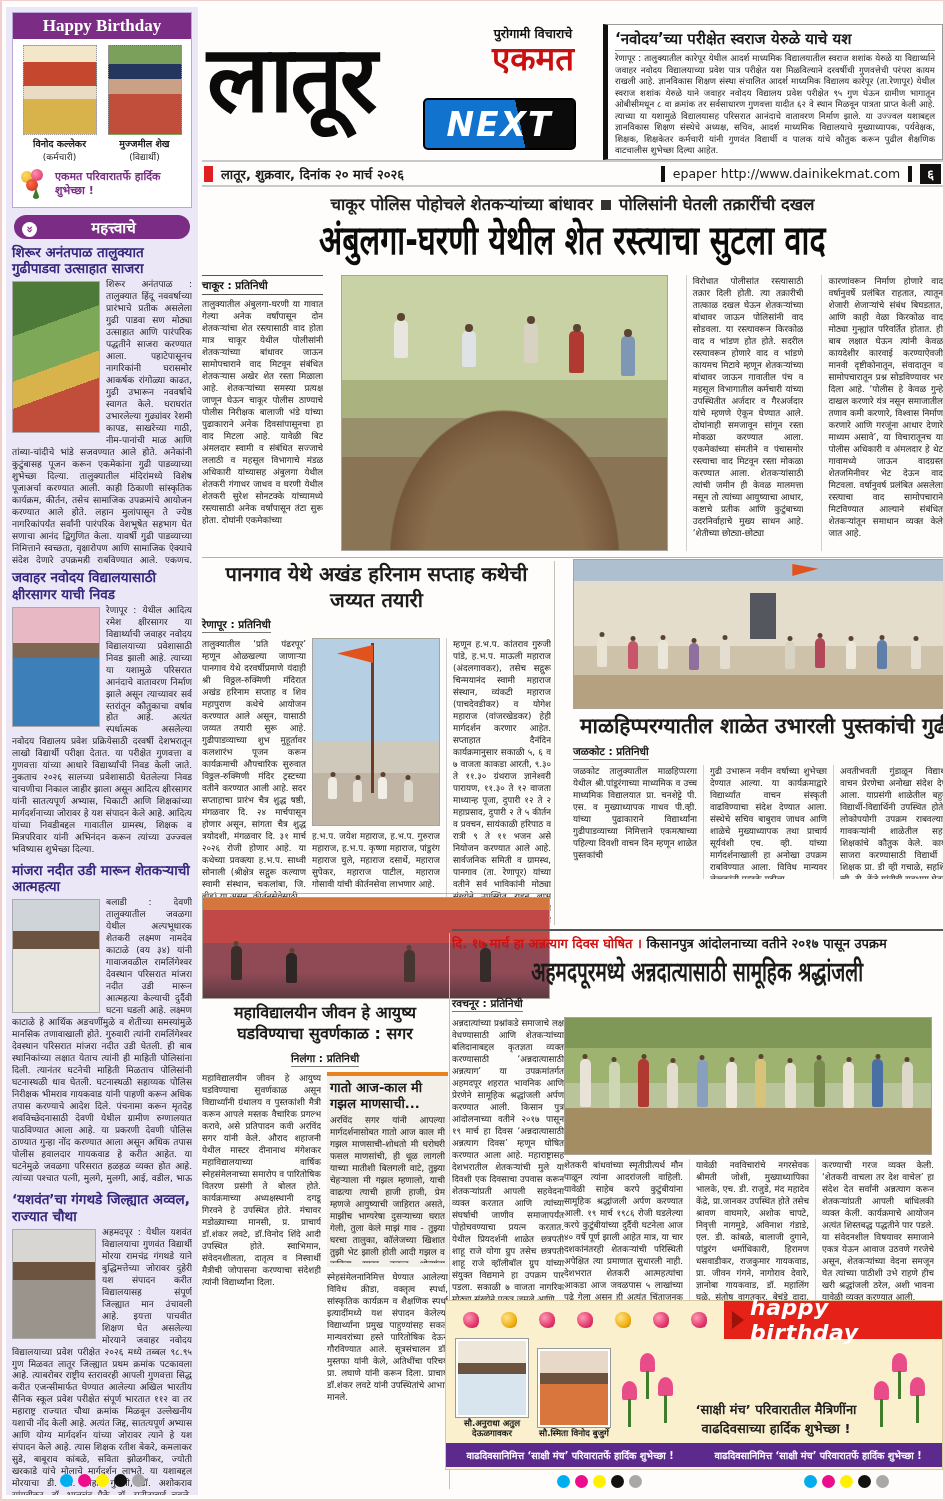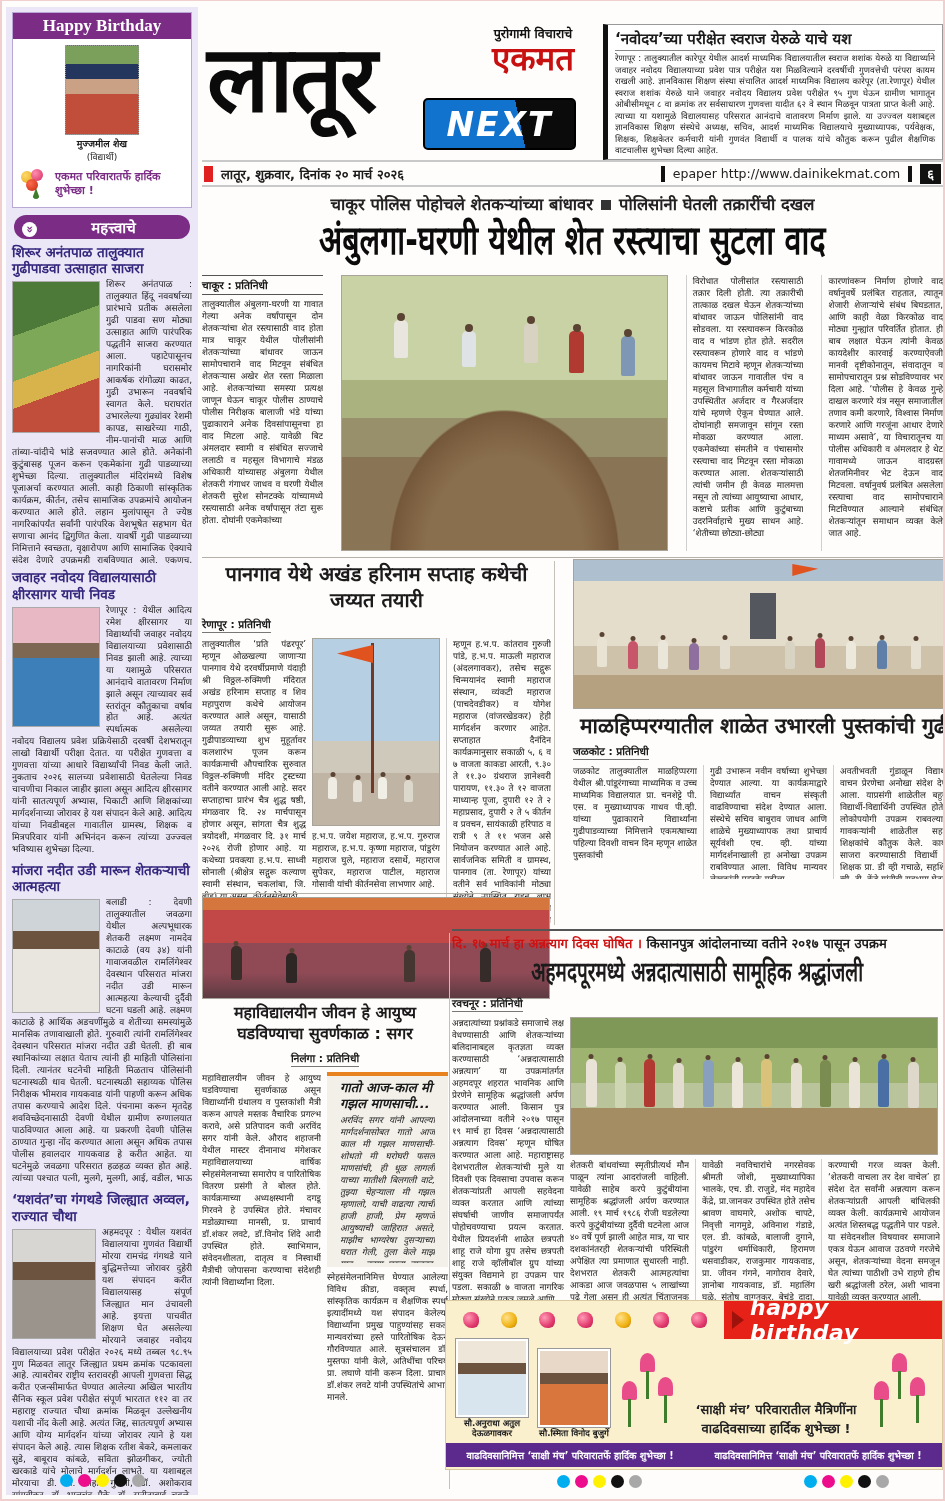--- a/index.html
+++ b/index.html
@@ -85,30 +85,30 @@
   .door{position:absolute;left:46%;top:22%;width:26px;height:46px;background:#54585e;}
   .sflag{position:absolute;left:57%;top:4px;width:26px;height:16px;background:#e1531e;clip-path:polygon(0 0,100% 30%,0 75%);}
   .mal-h{font-size:21px;font-weight:800;text-align:center;line-height:1.3;margin-top:4px;}
   .mal-cols{display:flex;gap:6px;margin-top:2px;}
   
   .ph-stage{position:absolute;left:200px;top:896px;width:348px;height:102px;background:linear-gradient(180deg,#d4763d 0 12%,#c24848 12% 45%,#8f4a56 45% 75%,#5d3a41 100%);}
   .sagar{position:absolute;left:200px;top:1002px;width:246px;}
   .sg-h{font-size:16px;font-weight:800;line-height:1.3;text-align:center;max-height:66px;overflow:hidden;}
   .sg-byline{text-align:center;margin:2px 0;}
   .sg-cols{display:flex;gap:6px;}
-  .gz-box{border-top:4px solid #e8821e;background:#f3f0ea;padding:4px 13px;box-sizing:border-box;font-style:italic;}
+  .gz-box{border-top:4px solid #e8821e;background:#f3f0ea;padding:4px 3px;box-sizing:border-box;}
   .gz-title{font-size:13px;font-weight:800;line-height:1.25;margin-bottom:3px;}
   .gz-body{font-size:8.8px;line-height:1.36;text-align:justify;}
   
   .ahm{position:absolute;left:450px;top:928px;width:491px;}
   .ahm-kicker{border-top:2px solid #555;padding:3px 0 2px;font-size:13px;font-weight:bold;}
   .ahm-kicker .red{color:#ce1212;}
   .ahm-hl-wrap{width:491px;height:38px;overflow:hidden;text-align:center;}
   .ahm-hl{display:inline-block;font-size:27px;font-weight:800;white-space:nowrap;transform:scaleX(.70);transform-origin:center;line-height:1.3;}
-  .ahm-row{display:flex;gap:6px;margin-top:2px;}
+  .ahm-row{display:flex;margin-top:2px;}
   .ph-crowd{width:368px;height:138px;background:linear-gradient(180deg,#7f9757 0 22%,#9db36f 22% 48%,#b9c49a 48% 66%,#a58d63 66% 100%);}
   .ahm-sub{display:flex;gap:6px;margin-top:4px;}
   
   .ad{position:absolute;left:443px;top:1299px;width:498px;height:170px;border:1px solid #d8c9a0;box-sizing:border-box;background:#fbf0ce;}
   .ad-head{display:flex;height:38px;}
   .roses{flex:1;display:flex;align-items:center;justify-content:space-around;padding:0 6px;}
   .flower-dot{width:16px;height:16px;border-radius:50% 50% 42% 58%;}
   .fp{background:radial-gradient(circle at 35% 35%,#ff9ab5,#e23a6e 60%,#b21d4d);}
   .fy{background:radial-gradient(circle at 35% 35%,#ffe08a,#f0b211 60%,#b97f06);}
   .ad-banner{width:218px;background:#e62117;color:#fff;display:flex;align-items:center;gap:6px;padding:0 8px;box-sizing:border-box;}
@@ -134,20 +134,25 @@
 </head>
 <body>
 
 <div class="page">
 
   <aside class="sidebar">
     <div class="bday-box">
       <div class="bday-head">Happy Birthday</div>
       <div class="bday-photos">
         <div class="bp">
+          <div class="ph p-turban"></div>
+          <div class="bp-name">विनोद कल्लेकर</div>
+          <div class="bp-role">(कर्मचारी)</div>
+        </div>
+        <div class="bp">
           <div class="ph p-cap"></div>
           <div class="bp-name">मुज्जमील शेख</div>
           <div class="bp-role">(विद्यार्थी)</div>
         </div>
       </div>
       <div class="bday-greet-row">
         <span class="bouquet">
             <i class="f1"></i>
             <i class="f2"></i>
             <i class="f3"></i>

